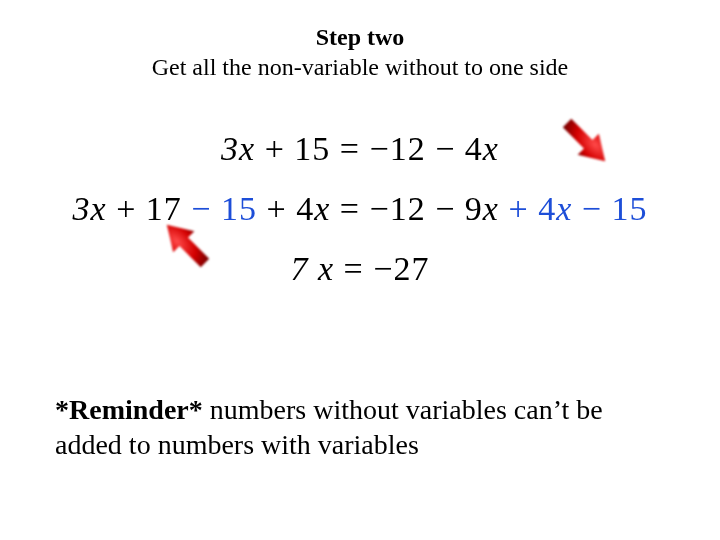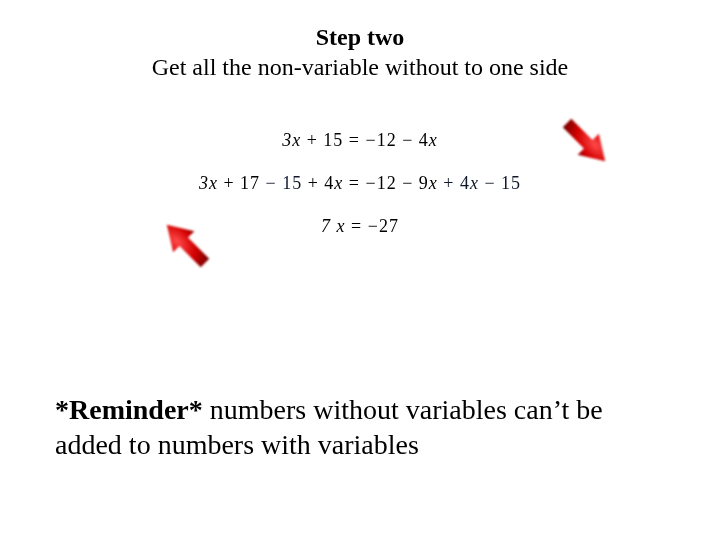--- a/index.html
+++ b/index.html
@@ -28,35 +28,35 @@
   }
   .heading .title {
     font-weight: bold;
   }
   .equations {
     position: absolute;
     top: 130px;
     left: 0;
     width: 720px;
     text-align: center;
-    font-size: 18px;
+    font-size: 34px;
     font-style: italic;
     font-family: "Times New Roman", Times, serif;
   }
   .eq {
     display: block;
     margin: 0 auto;
     white-space: nowrap;
     letter-spacing: 1px;
   }
   .eq1 { margin-bottom: 22px; filter: blur(0.3px); }
   .eq2 { margin-bottom: 22px; filter: blur(0.3px); }
   .eq3 { filter: blur(0.3px); }
   .black { color: #000000; }
-  .red { color: #0f172a; }
+  .red { color: #1d4ed8; }
   .op { font-style: normal; }
 
   .reminder {
     position: absolute;
     left: 55px;
     top: 392px;
     width: 600px;
     font-size: 28px;
     line-height: 1.25;
   }

